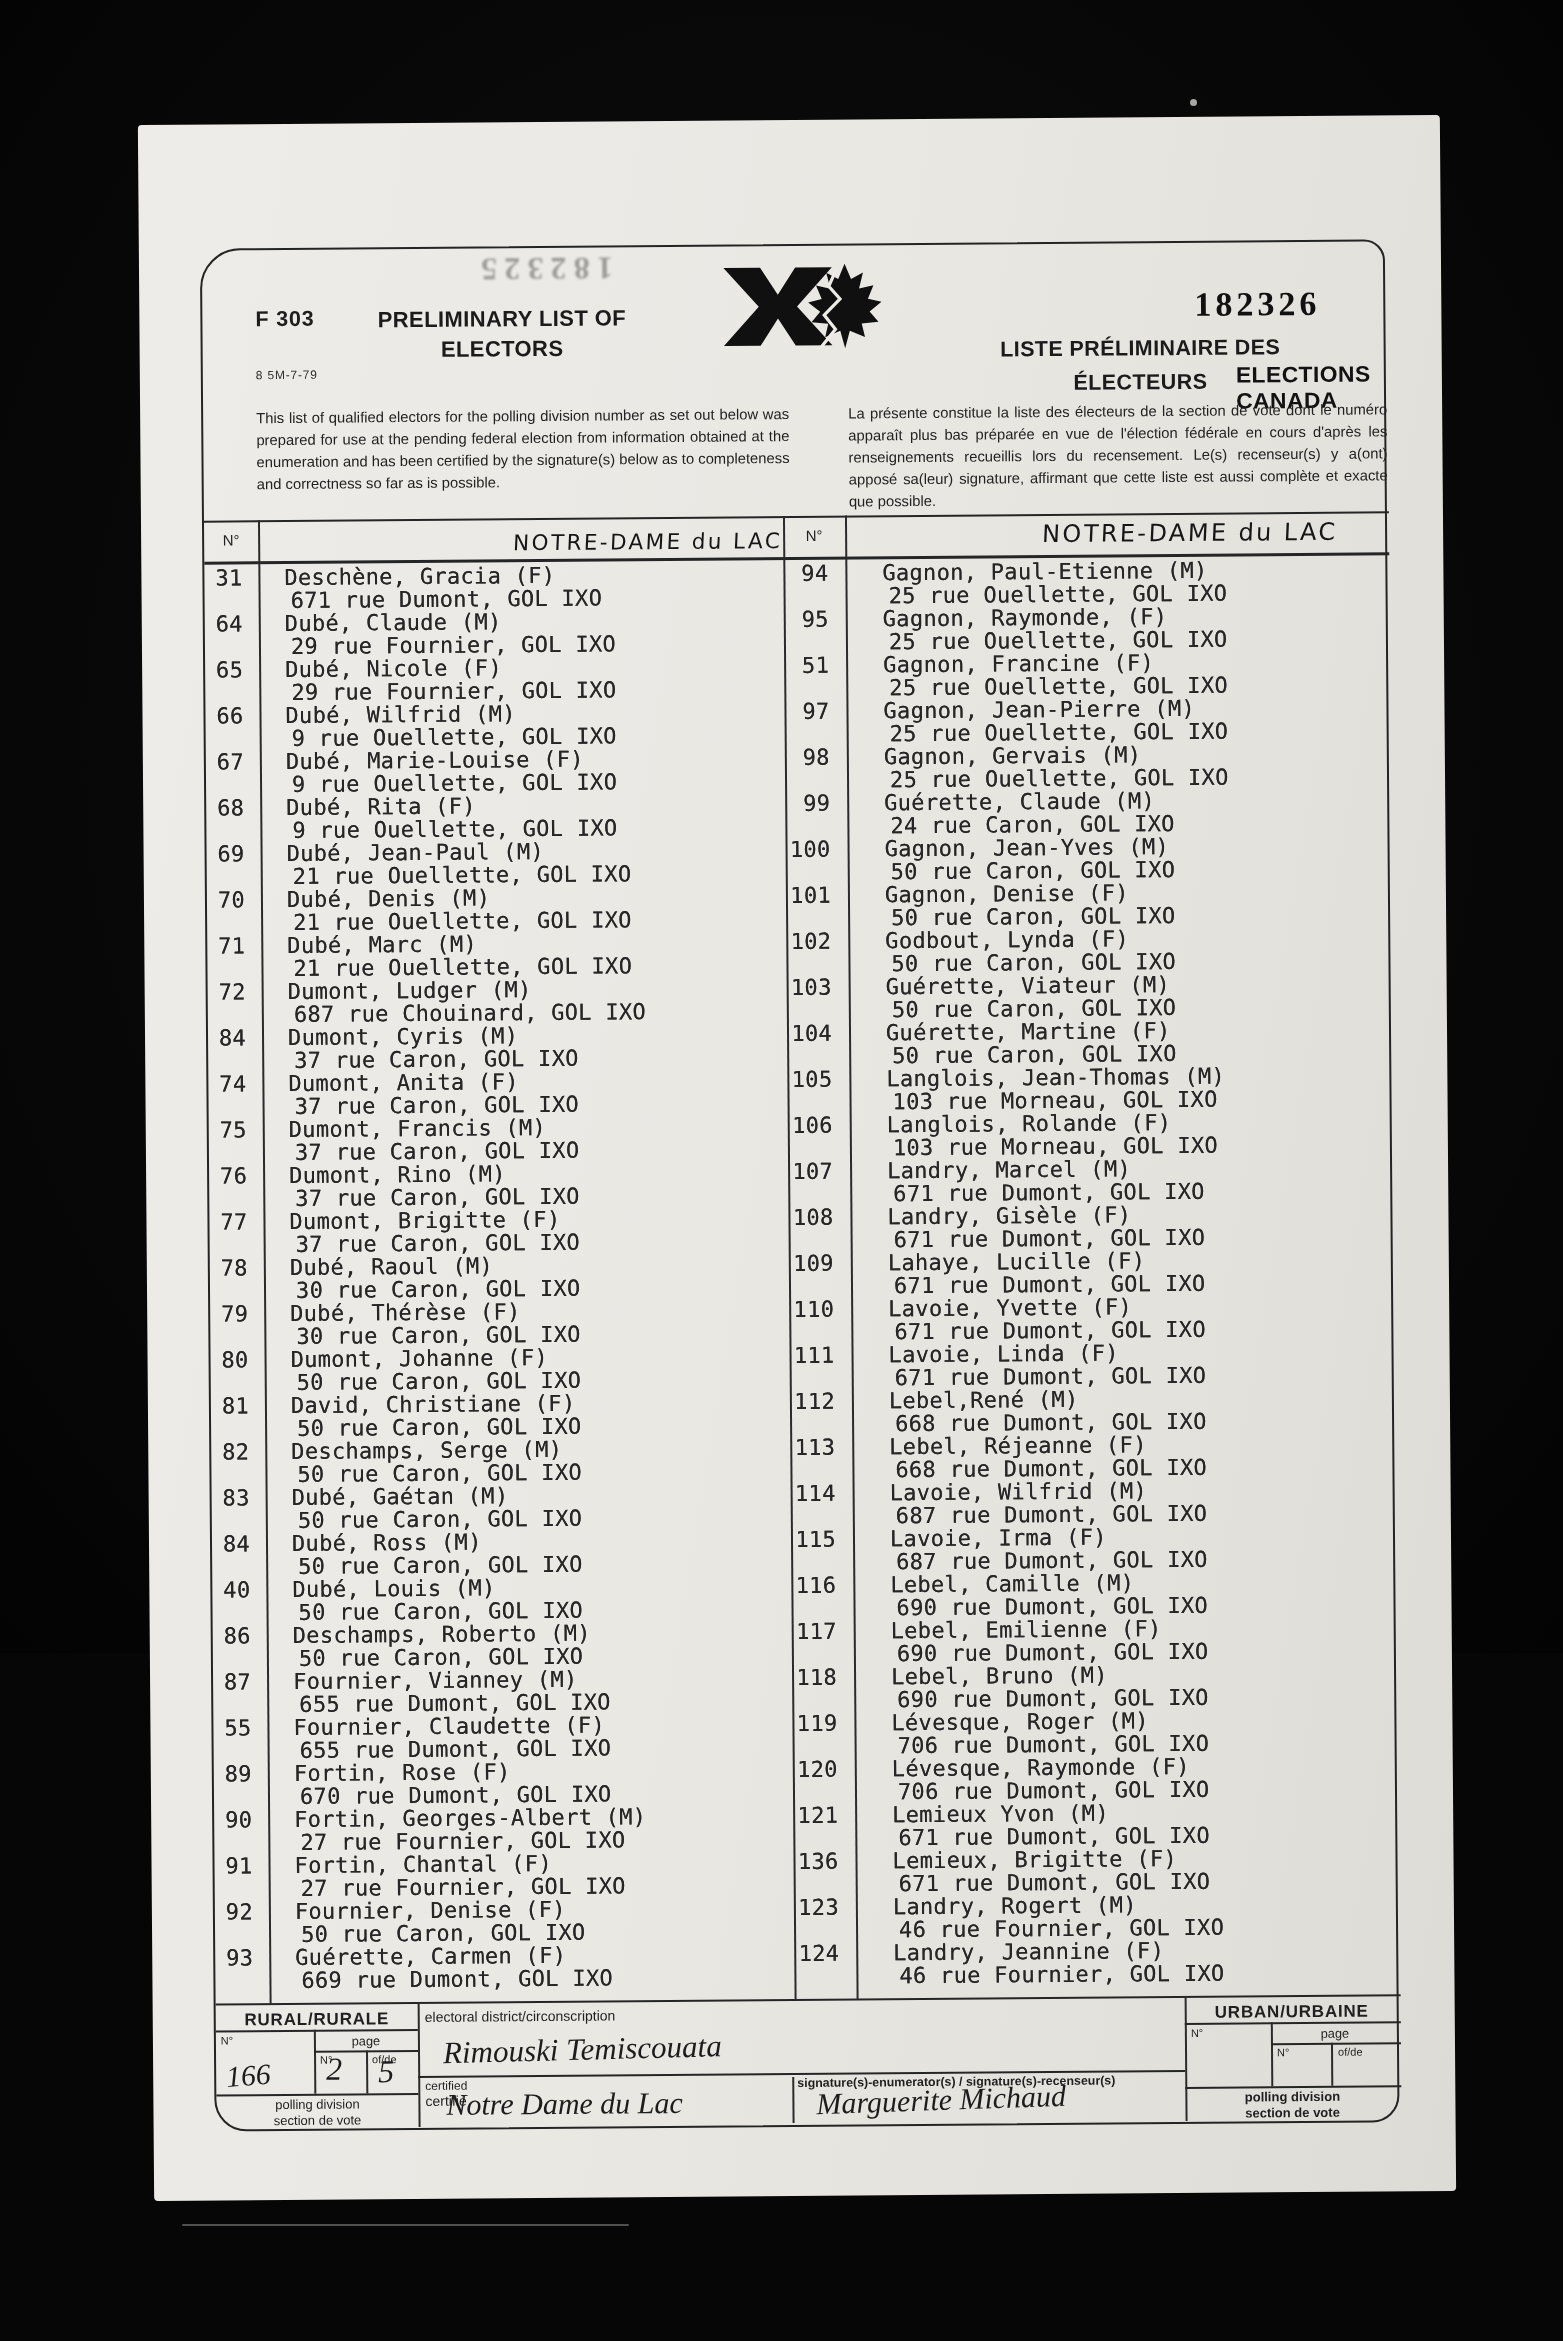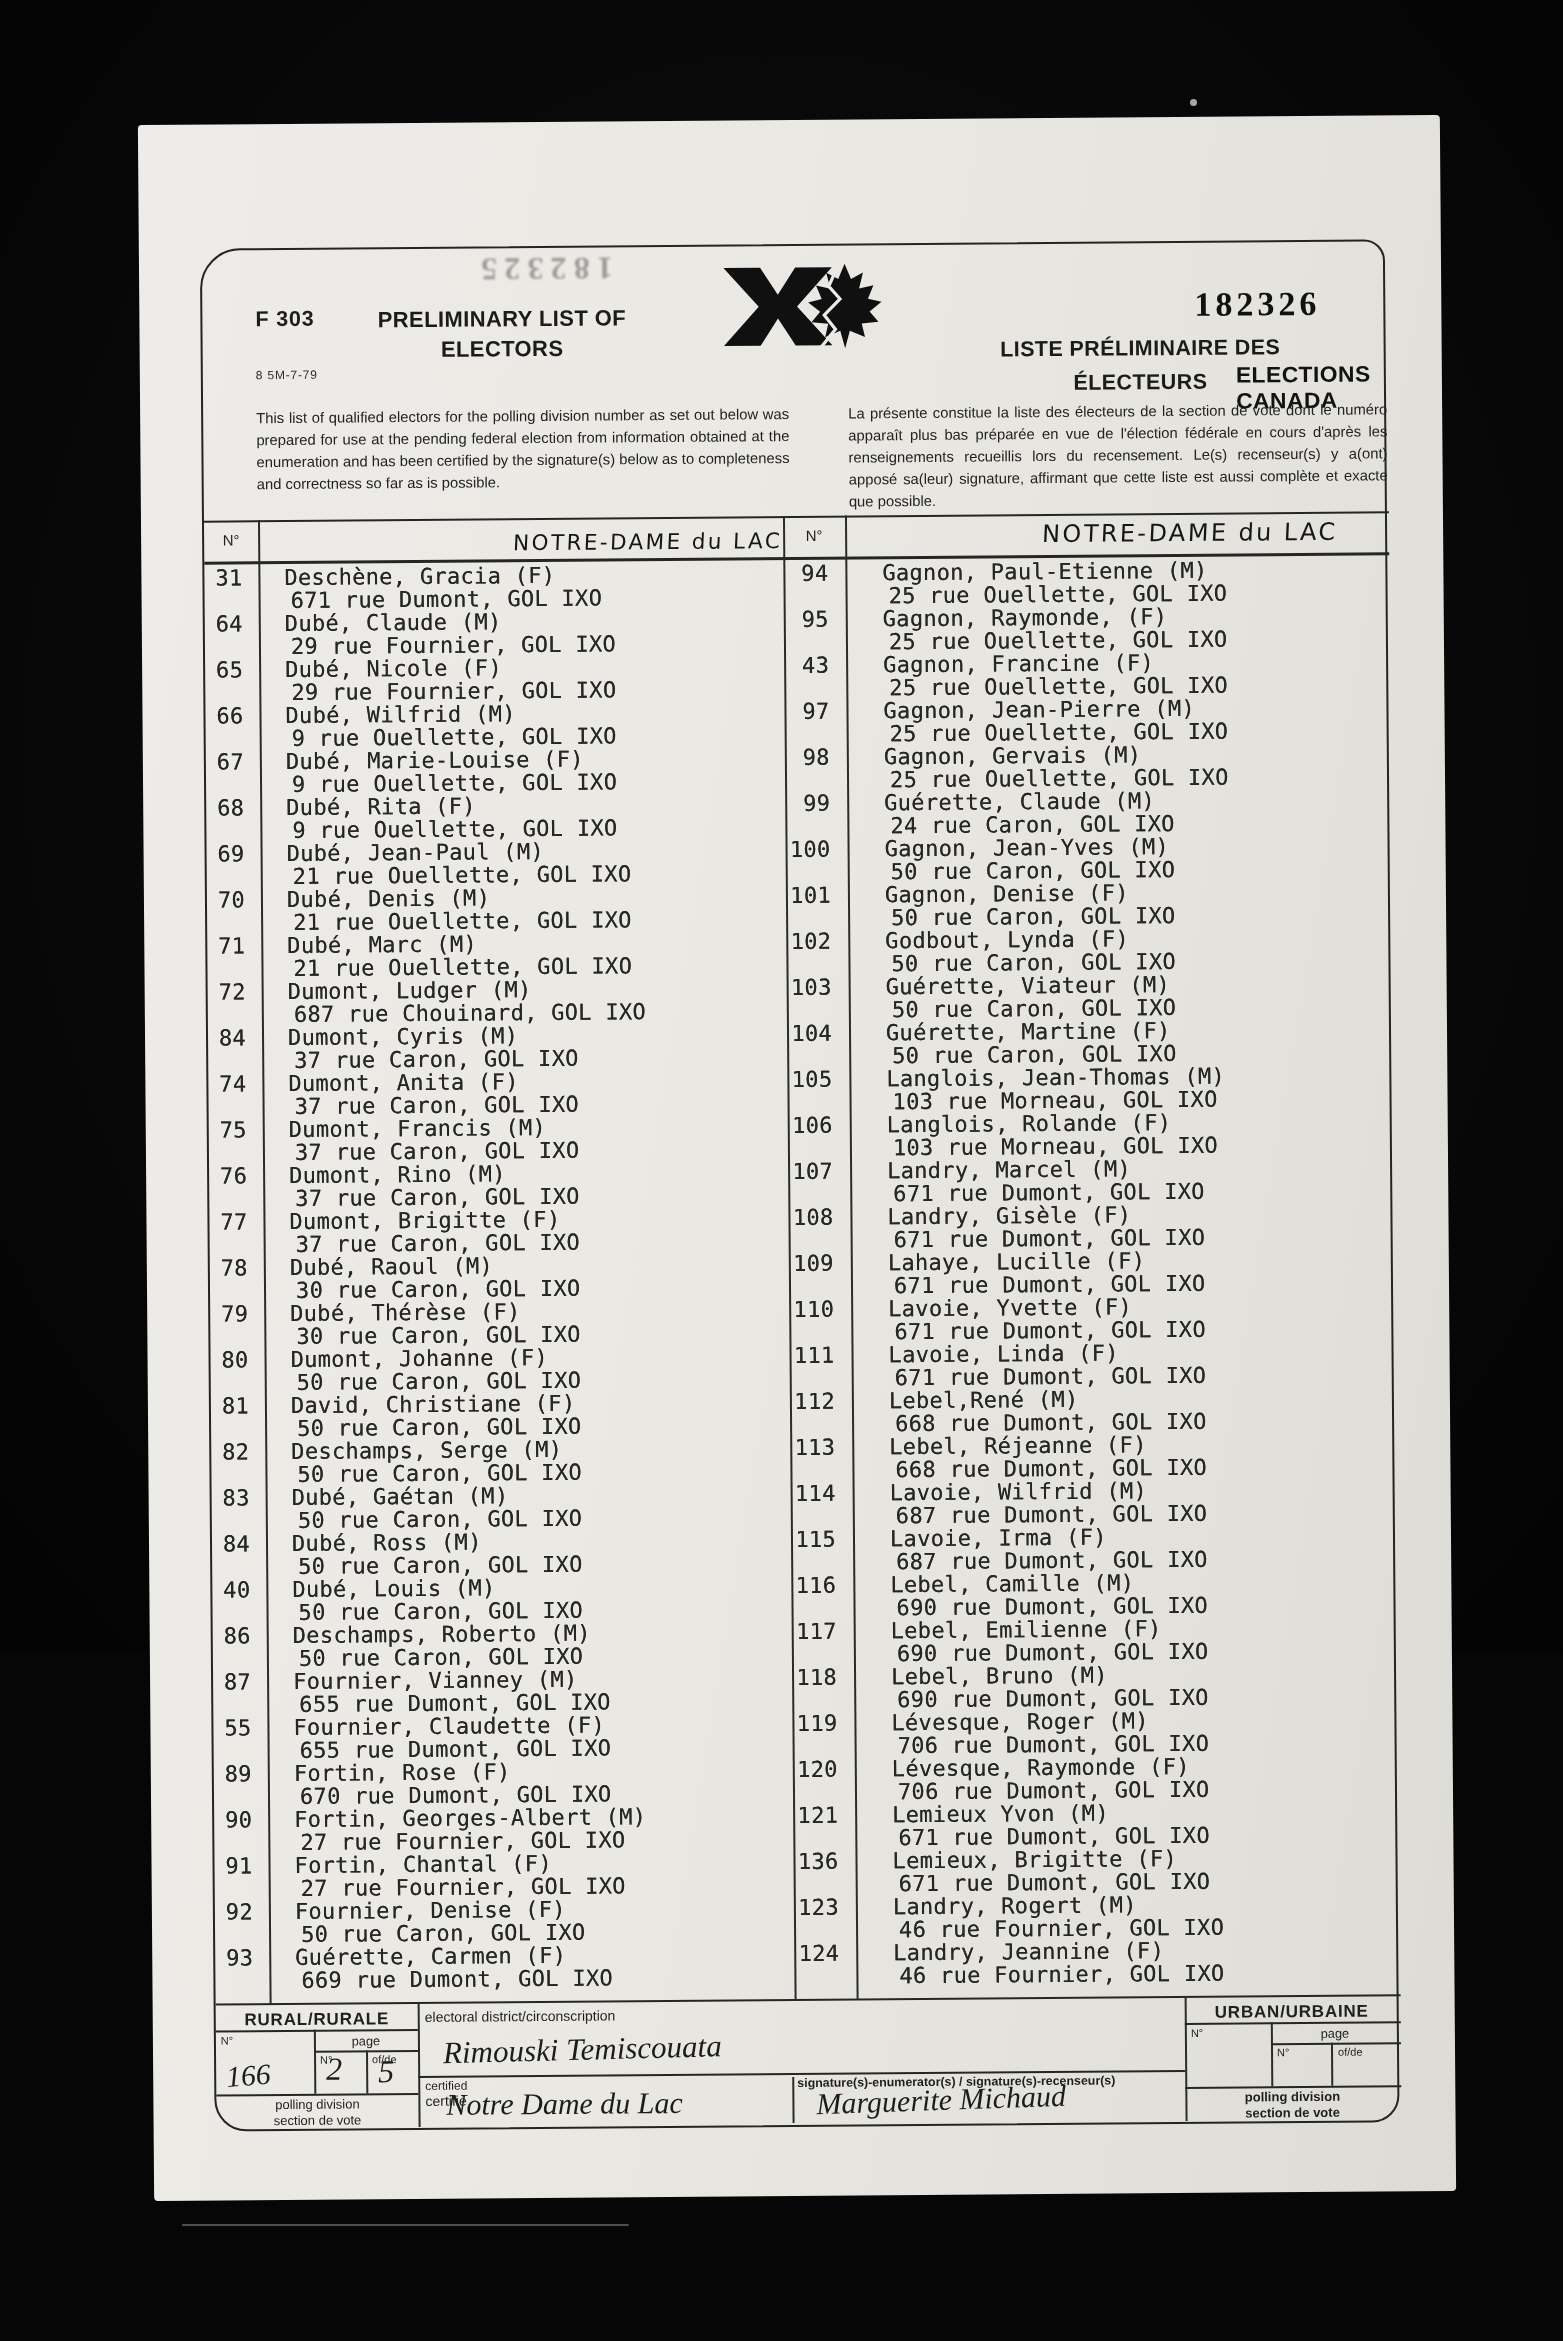--- a/index.html
+++ b/index.html
@@ -274,21 +274,21 @@
           <span class="no">94</span>
           <span class="nm">Gagnon, Paul-Etienne (M)</span>
           <span class="ad">25 rue Ouellette, GOL IXO</span>
         </div>
           <div class="entry">
           <span class="no">95</span>
           <span class="nm">Gagnon, Raymonde, (F)</span>
           <span class="ad">25 rue Ouellette, GOL IXO</span>
         </div>
           <div class="entry">
-          <span class="no">43</span>
+          <span class="no">51</span>
           <span class="nm">Gagnon, Francine (F)</span>
           <span class="ad">25 rue Ouellette, GOL IXO</span>
         </div>
           <div class="entry">
           <span class="no">97</span>
           <span class="nm">Gagnon, Jean-Pierre (M)</span>
           <span class="ad">25 rue Ouellette, GOL IXO</span>
         </div>
           <div class="entry">
           <span class="no">98</span>

